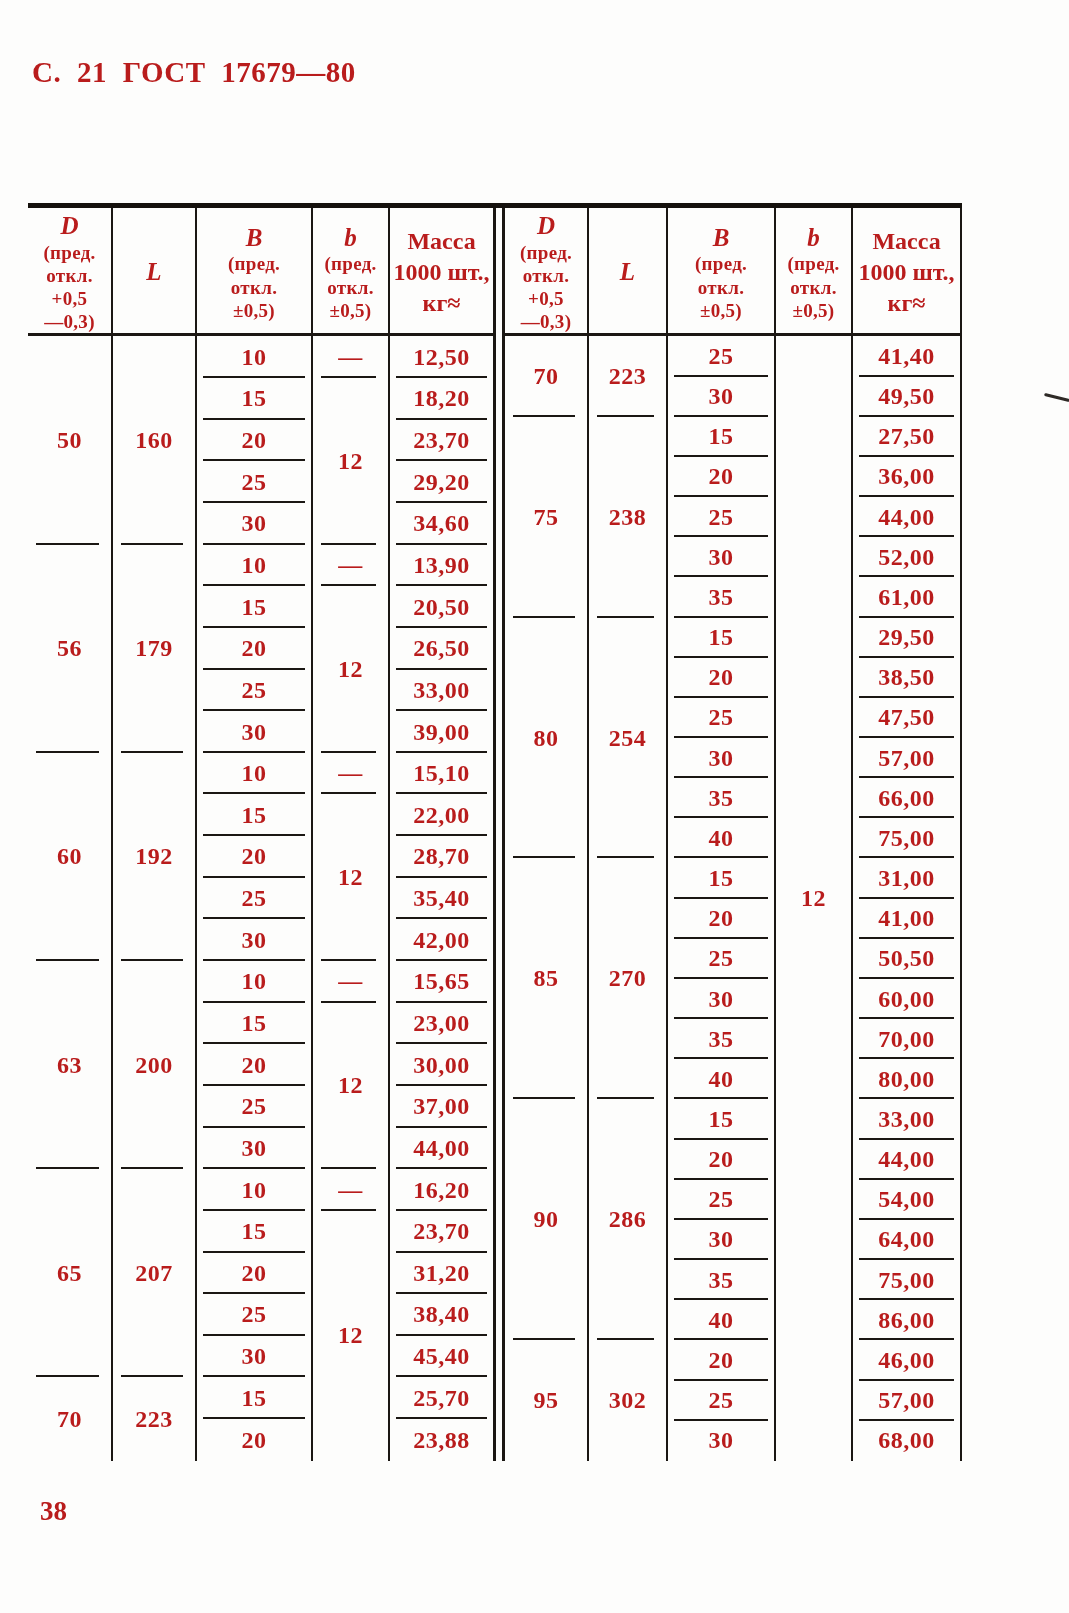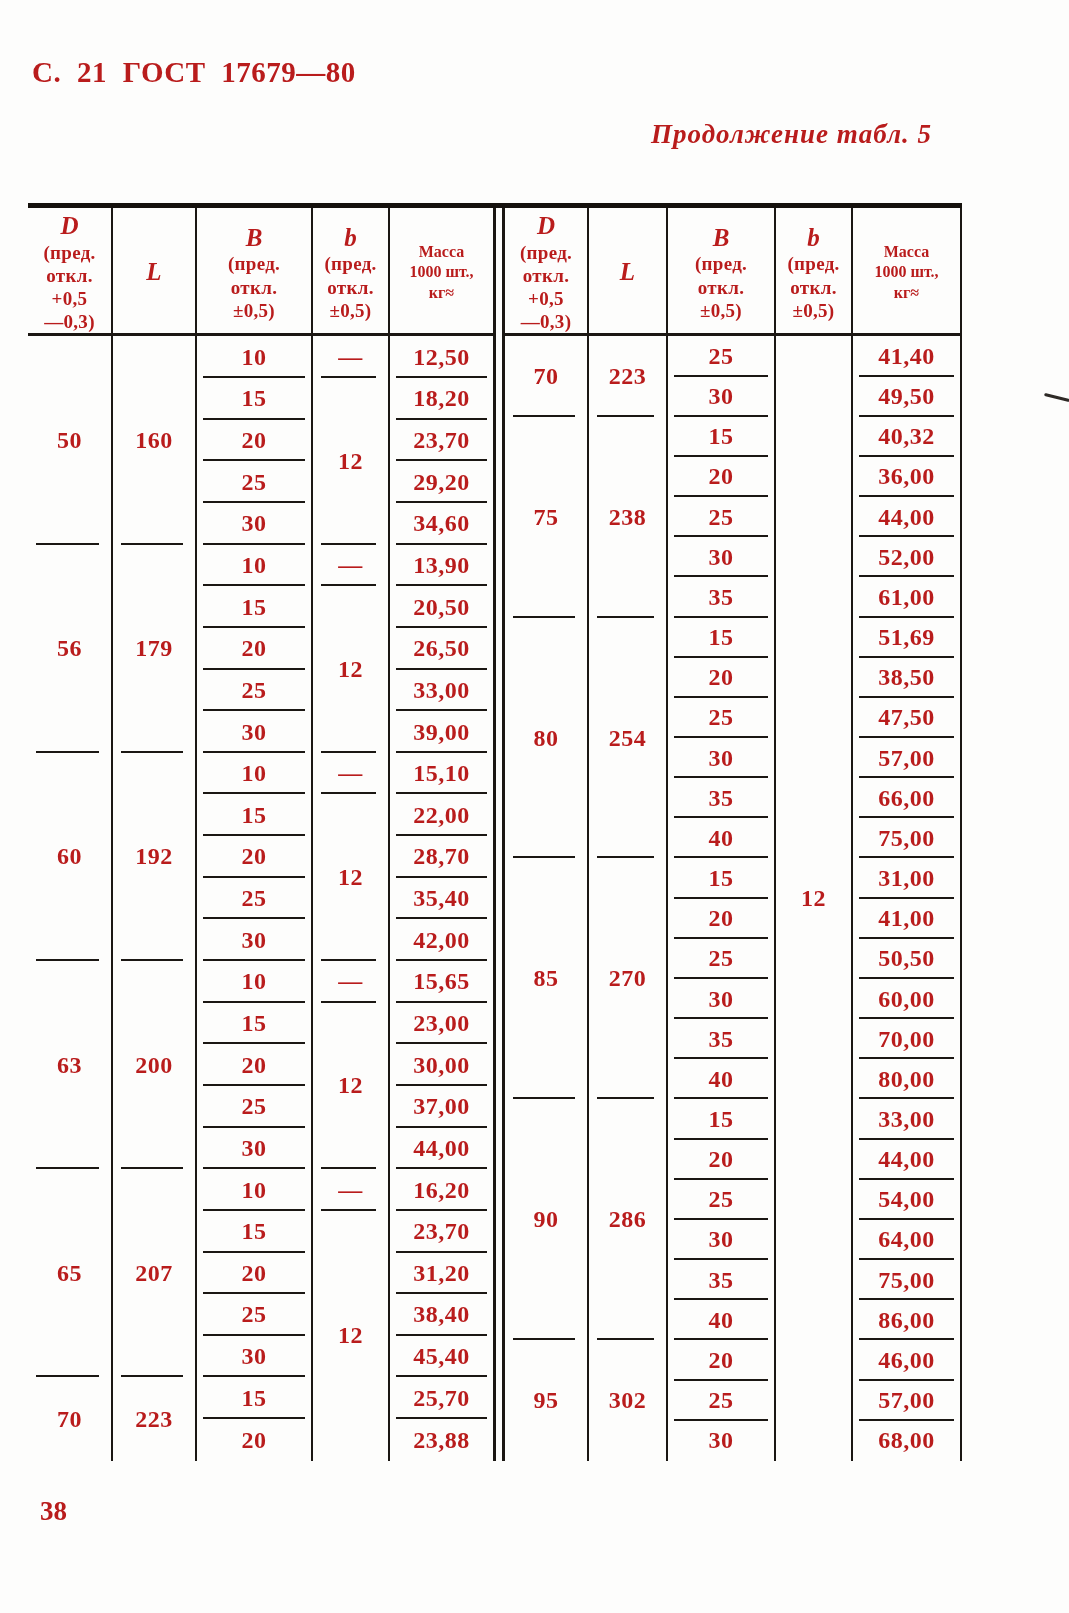--- a/index.html
+++ b/index.html
@@ -33,39 +33,38 @@
   table.right{border-left:3px solid #1b1713;border-right:2px solid #1b1713;}
   .half th,.half td{
     text-align:center;vertical-align:middle;position:relative;padding:0;
     font-weight:700;
   }
   .half td{font-size:24px;letter-spacing:.5px;}
   .hdr th{height:112px;border-bottom:3px solid #1b1713;padding-top:4px;}
   .c-l,.c-B,.c-b,.c-m{border-left:2px solid #1b1713;}
   .var{font-style:italic;font-size:25px;font-weight:700;line-height:1.15;}
   .sub{font-size:19px;font-weight:700;line-height:1.22;letter-spacing:.3px;}
-  .mass-line{font-size:16px;font-weight:700;line-height:1.3;}
+  .mass-line{font-size:24px;font-weight:700;line-height:1.3;}
   .ln::after{
     content:"";position:absolute;left:6px;right:6px;bottom:0;height:2px;background:#1b1713;
   }
   .grp.ln::after{left:8px;right:12px;}
   .page-num{
     position:absolute;left:40px;top:1496px;font-size:27px;font-weight:700;
   }
   .artifact{
     position:absolute;left:1044px;top:396px;width:26px;height:3px;background:#2e2a26;
     transform:rotate(14deg);border-radius:2px;
   }
 </style>
 </head>
 <body>
 
 <div class="page">
   <div class="doc-ref">С. 21 ГОСТ 17679—80</div>
-  <div class="continuation">Продолжение табл. 5</div>
   <div class="table-wrap" id="tablewrap">
       <table class="half left" style="width: 465px;">
         <colgroup>
           <col style="width: 83px;">
           <col style="width: 84px;">
           <col style="width: 116px;">
           <col style="width: 77px;">
           <col style="width: 105px;">
         </colgroup>
         <tbody>
@@ -280,21 +279,21 @@
             <td class="c-m ln">41,40</td>
           </tr>
           <tr>
             <td class="c-B ln">30</td>
             <td class="c-m ln">49,50</td>
           </tr>
           <tr>
             <td class="c-d grp ln" rowspan="5">75</td>
             <td class="c-l grp ln" rowspan="5">238</td>
             <td class="c-B ln">15</td>
-            <td class="c-m ln">40,32</td>
+            <td class="c-m ln">27,50</td>
           </tr>
           <tr>
             <td class="c-B ln">20</td>
             <td class="c-m ln">36,00</td>
           </tr>
           <tr>
             <td class="c-B ln">25</td>
             <td class="c-m ln">44,00</td>
           </tr>
           <tr>
@@ -302,21 +301,21 @@
             <td class="c-m ln">52,00</td>
           </tr>
           <tr>
             <td class="c-B ln">35</td>
             <td class="c-m ln">61,00</td>
           </tr>
           <tr>
             <td class="c-d grp ln" rowspan="6">80</td>
             <td class="c-l grp ln" rowspan="6">254</td>
             <td class="c-B ln">15</td>
-            <td class="c-m ln">51,69</td>
+            <td class="c-m ln">29,50</td>
           </tr>
           <tr>
             <td class="c-B ln">20</td>
             <td class="c-m ln">38,50</td>
           </tr>
           <tr>
             <td class="c-B ln">25</td>
             <td class="c-m ln">47,50</td>
           </tr>
           <tr>

